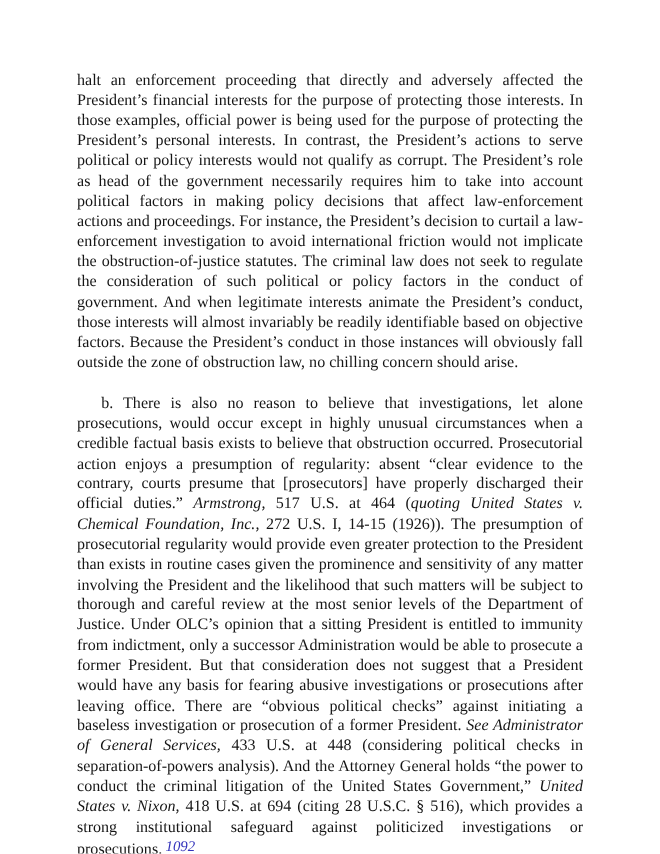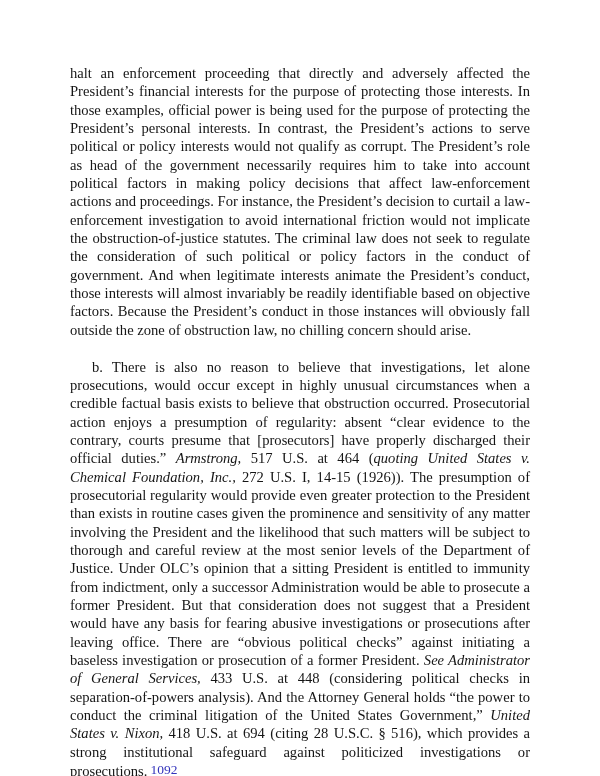--- a/index.html
+++ b/index.html
@@ -54,20 +54,21 @@
   .cite-italic {
   }
 
   .footnote-ref {
     color: #3333bb;
     font-size: 13.5px;
     vertical-align: 2px;
     margin-left: 3px;
     cursor: pointer;
     text-decoration: none;
+    font-style: italic;
   }
 </style>
 </head>
 <body>
 
 <div id="page">
   <div id="text-column">
       <p class="body-paragraph"><span>halt an enforcement proceeding that directly and adversely affected the President’s financial interests for the purpose of protecting those interests. In those examples, official power is being used for the purpose of protecting the President’s personal interests. In contrast, the President’s actions to serve political or policy interests would not qualify as corrupt. The President’s role as head of the government necessarily requires him to take into account political factors in making policy decisions that affect law-enforcement actions and proceedings. For instance, the President’s decision to curtail a law-enforcement investigation to avoid international friction would not implicate the obstruction-of-justice statutes. The criminal law does not seek to regulate the consideration of such political or policy factors in the conduct of government. And when legitimate interests animate the President’s conduct, those interests will almost invariably be readily identifiable based on objective factors. Because the President’s conduct in those instances will obviously fall outside the zone of obstruction law, no chilling concern should arise.</span></p>
       <p class="spacer-paragraph"></p>
       <p class="body-paragraph indented"><span>b. There is also no reason to believe that investigations, let alone prosecutions, would occur except in highly unusual circumstances when a credible factual basis exists to believe that obstruction occurred. Prosecutorial action enjoys a presumption of regularity: absent “clear evidence to the contrary, courts presume that [prosecutors] have properly discharged their official duties.” </span><em class="cite-italic">Armstrong,</em><span> 517 U.S. at 464 (</span><em class="cite-italic">quoting United States v. Chemical Foundation, Inc.,</em><span> 272 U.S. I, 14-15 (1926)). The presumption of prosecutorial regularity would provide even greater protection to the President than exists in routine cases given the prominence and sensitivity of any matter involving the President and the likelihood that such matters will be subject to thorough and careful review at the most senior levels of the Department of Justice. Under OLC’s opinion that a sitting President is entitled to immunity from indictment, only a successor Administration would be able to prosecute a former President. But that consideration does not suggest that a President would have any basis for fearing abusive investigations or prosecutions after leaving office. There are “obvious political checks” against initiating a baseless investigation or prosecution of a former President. </span><em class="cite-italic">See Administrator of General Services,</em><span> 433 U.S. at 448 (considering political checks in separation-of-powers analysis). And the Attorney General holds “the power to conduct the criminal litigation of the United States Government,” </span><em class="cite-italic">United States v. Nixon,</em><span> 418 U.S. at 694 (citing 28 U.S.C. § 516), which provides a strong institutional safeguard against politicized investigations or prosecutions.</span><a class="footnote-ref" href="#">1092</a></p>

